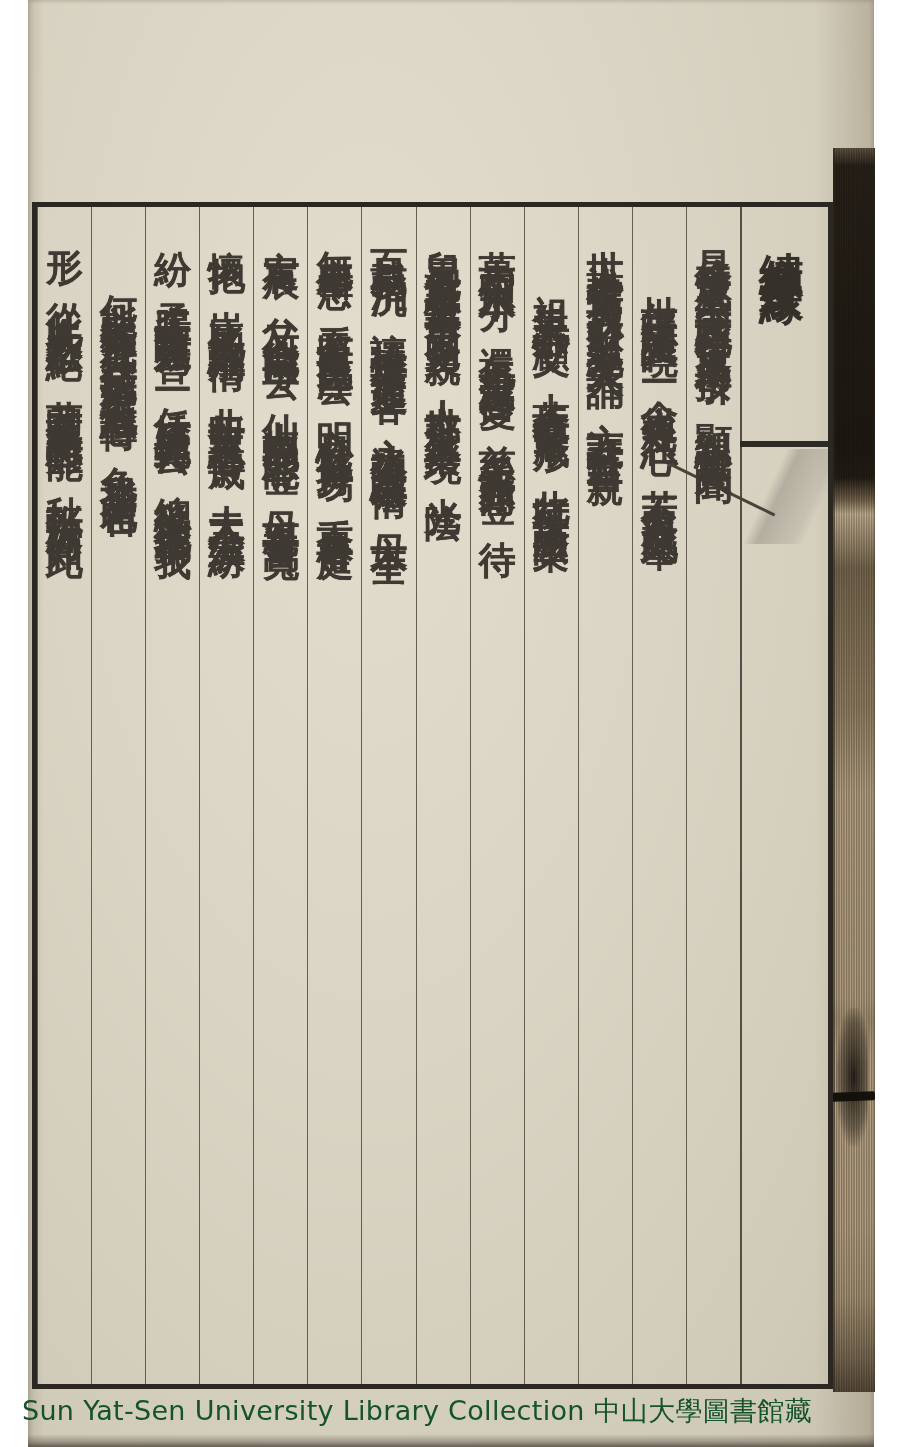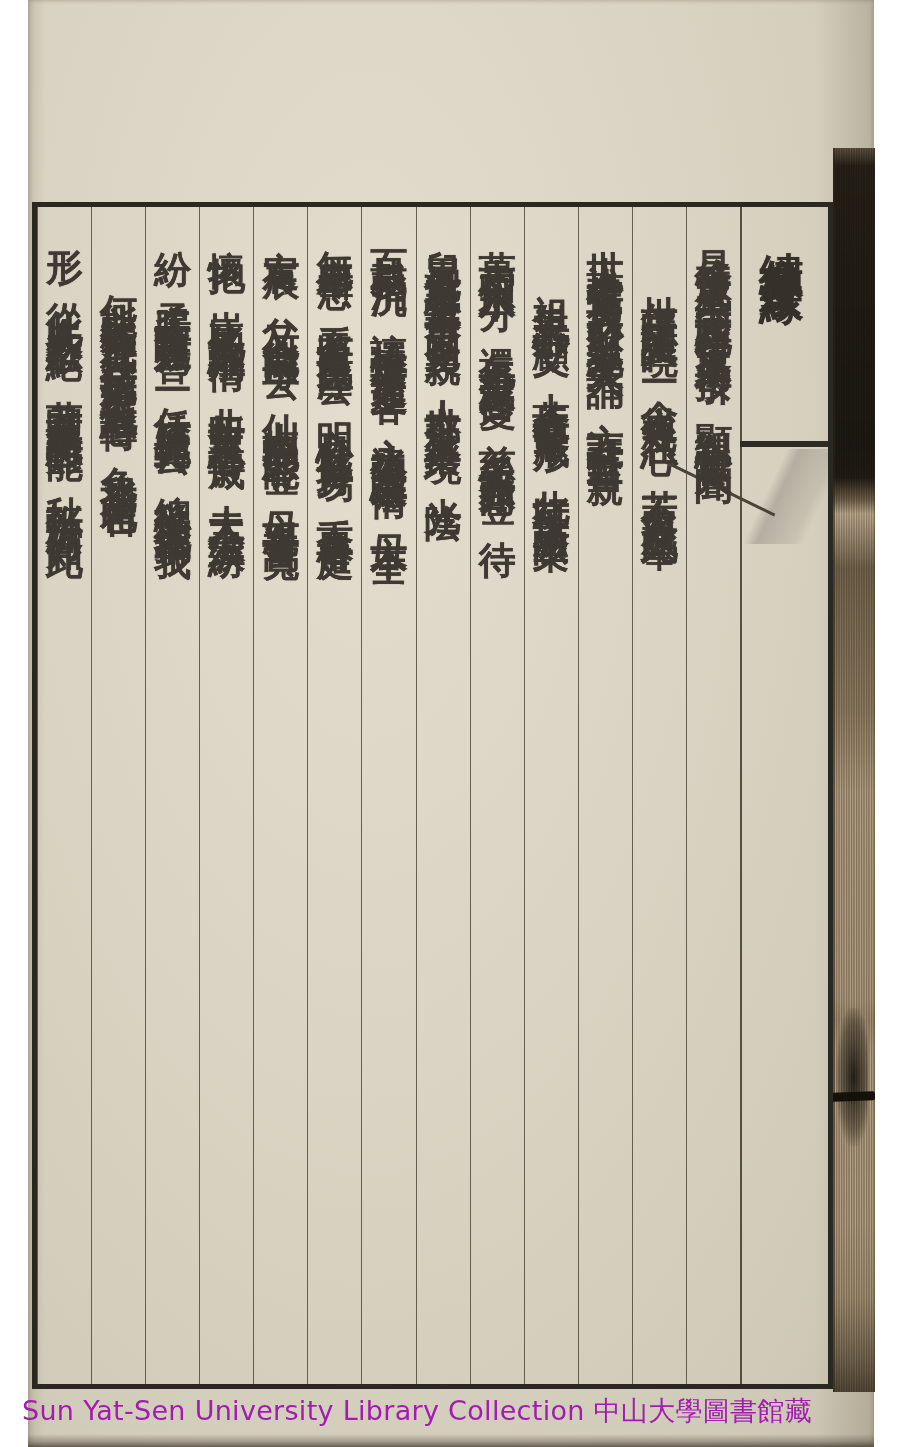--- a/index.html
+++ b/index.html
@@ -51,21 +51,21 @@
   .cols{position:absolute;left:0;top:0;bottom:0;right:88px;display:flex;flex-direction:row-reverse;}
   .col{flex:1;writing-mode:vertical-rl;line-height:1;
        font-size:37px;font-weight:700;color:#3e3932;
        letter-spacing:7.5px;padding:14px 8px 0 0;box-sizing:border-box;
        border-left:1px solid rgba(72,64,51,0.8);
        text-shadow:0 0 0.7px currentColor;overflow:hidden;}
   .bottom-shadow{position:absolute;left:0;right:0;bottom:0;height:13px;
        background:linear-gradient(180deg, rgba(0,0,0,0), rgba(55,45,33,0.30) 55%, rgba(30,24,16,0.55));}
   
   .watermark{position:absolute;left:22px;top:1393px;
-       font-family:"DejaVu Sans", sans-serif;font-size:27px;color:#a21caf;
+       font-family:"DejaVu Sans", sans-serif;font-size:27px;color:#14532d;
        letter-spacing:0.3px;white-space:nowrap;}
 </style>
 </head>
 <body>
 
 <div class="stage">
   <div class="paper">
     <div class="fore-edge"></div>
     <div class="edge-blob"></div>
     <div class="edge-dash"></div>

